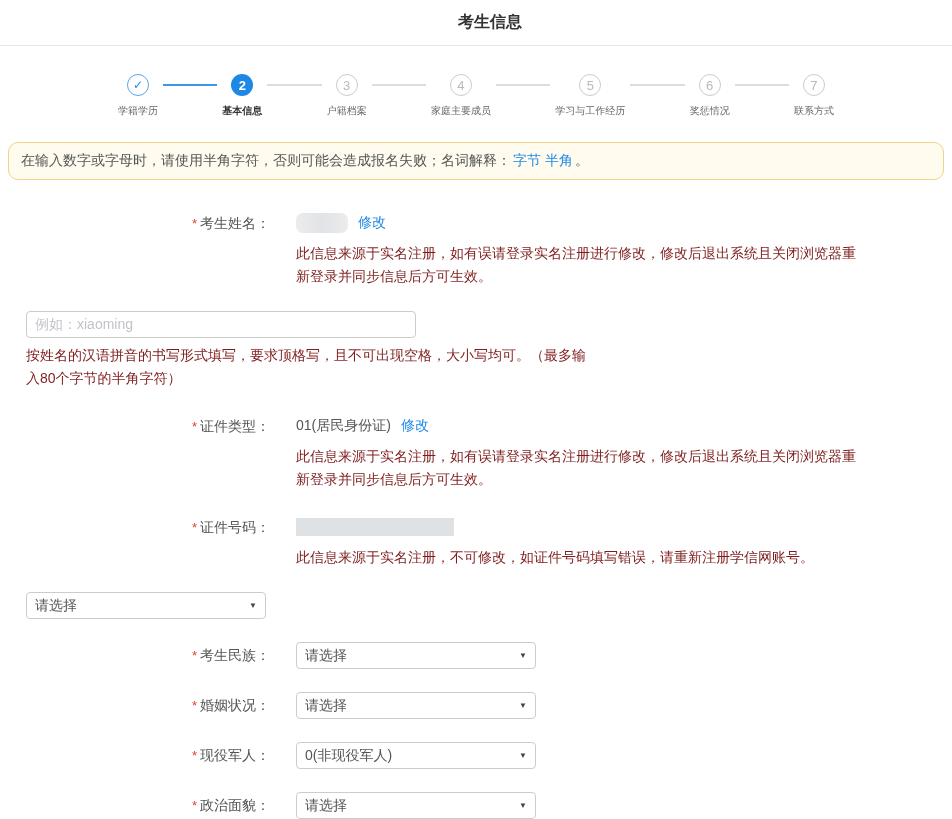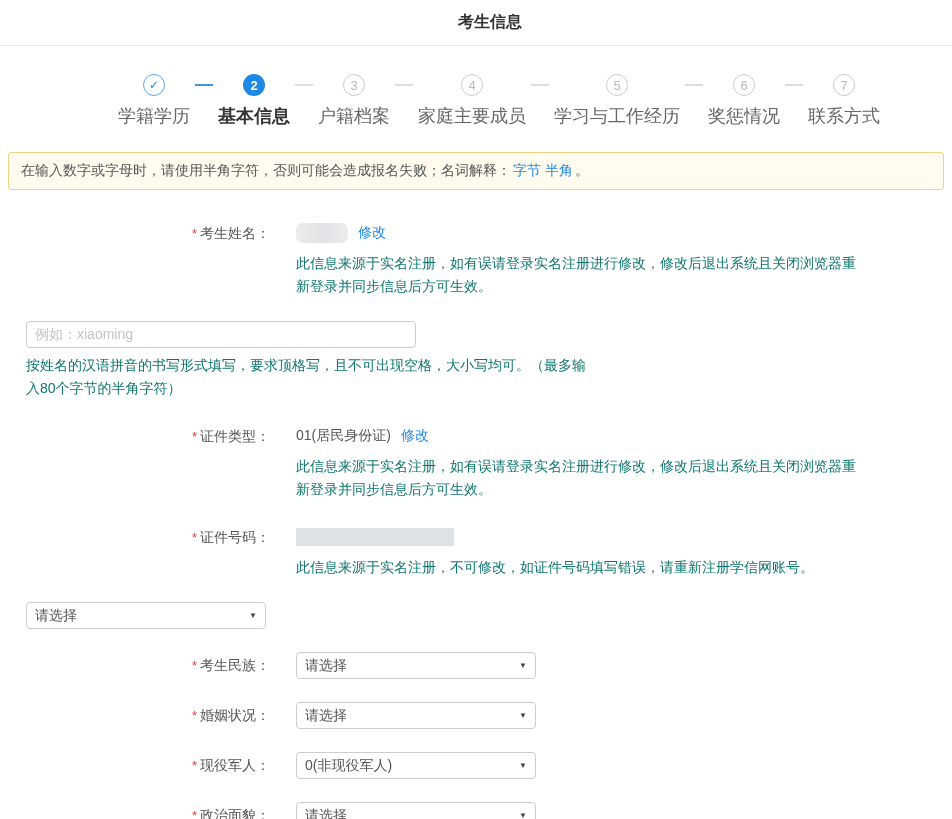--- a/index.html
+++ b/index.html
@@ -25,46 +25,46 @@
   }
   .step { display:flex; flex-direction:column; align-items:center; flex:0 0 auto; cursor:pointer; }
   .circle {
     width:22px; height:22px; border-radius:50%;
     display:flex; align-items:center; justify-content:center;
     font-size:13px; line-height:1; background:#fff;
   }
   .step.done .circle   { border:1px solid #58a7ea; color:#1E88E5; font-size:12px; font-weight:bold; }
   .step.active .circle { background:#1E88E5; color:#fff; font-weight:bold; }
   .step.todo .circle   { border:1px solid #ccc; color:#b9b9b9; }
-  .slabel { margin-top:8px; font-size:18px; color:#666; white-space:nowrap; }
+  .slabel { margin-top:8px; font-size:10px; color:#666; white-space:nowrap; }
   .step.active .slabel { color:#333; font-weight:bold; }
   .connector { flex:1 1 auto; height:2px; margin:10px 5px 0; background:#ddd; min-width:18px; }
   .connector.done { background:#3b97e8; }
 
   
   .notice {
     margin:24px 8px 0; padding:8px 12px;
-    background:#fffcef; border:1px solid #edd489; border-radius:3px;
+    background:#fffcef; border:1px solid #edd489; border-radius:10px;
     color:#555; line-height:1.4;
   }
   .notice a { color:#1E88E5; text-decoration:none; margin:0 2px; }
 
   
   .form { margin-top:30px; }
   .row { display:flex; margin-bottom:23px; }
   .label-cell {
     flex:0 0 270px; width:270px; text-align:right;
     color:#555; line-height:26px; white-space:nowrap;
   }
   .req { color:#e53e30; font-style:normal; margin-right:3px; font-size:13px; }
   .content-cell { margin-left:26px; flex:1 1 auto; }
   .value-line { display:flex; align-items:center; min-height:26px; }
   .static-value { color:#555; }
   .modify-link { color:#1E88E5; text-decoration:none; margin-left:10px; }
-  .help { width:572px; margin-top:6px; color:#0f766e; line-height:1.65; }
+  .help { width:572px; margin-top:6px; color:#7f1d1d; line-height:1.65; }
 
   .blur-name {
     width:52px; height:20px; border-radius:7px;
     background:linear-gradient(90deg,#ececee,#e2e3e6,#ebeced);
   }
   .blur-id {
     width:158px; height:18px;
     background:linear-gradient(90deg,#e6e8ea 0%,#d8dbdf 10%,#e8eaec 20%,#d9dcе0 30%,#e2e4e7 42%,#d6d9dd 55%,#e6e8ea 65%,#dadde0 78%,#e8eaeb 90%,#e3e5e8 100%);
     background-color:#dfe2e5;
   }

